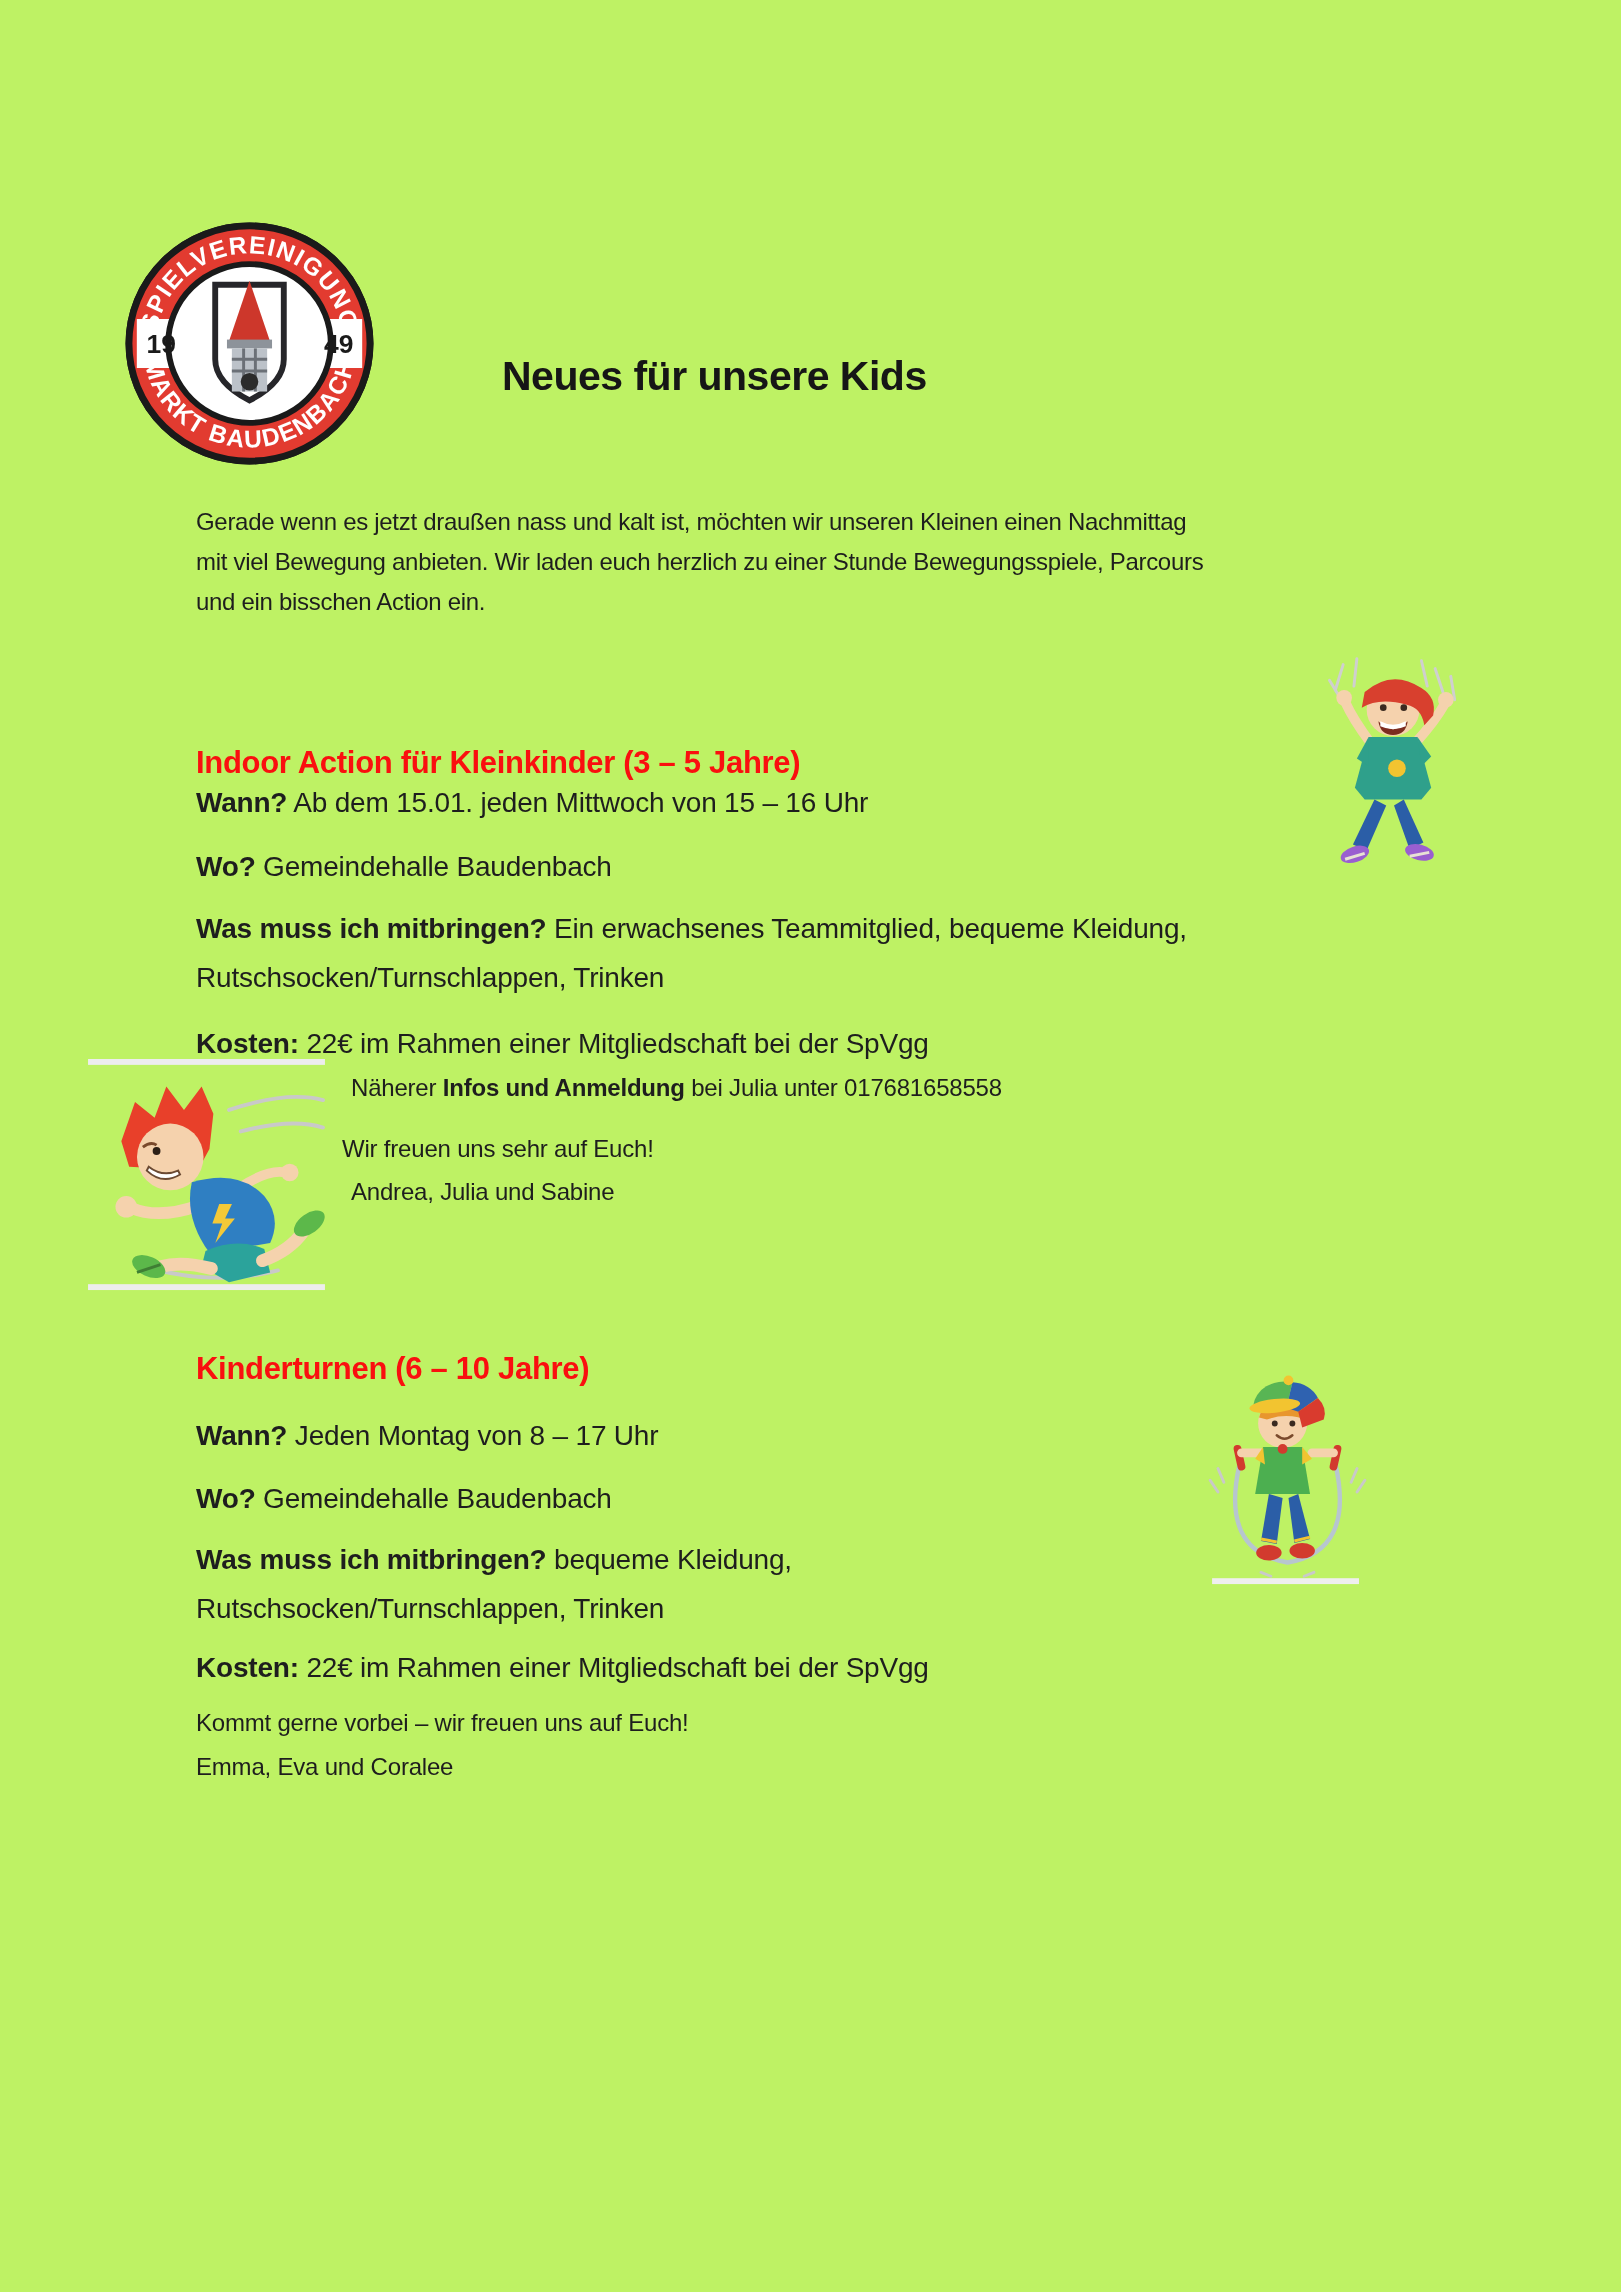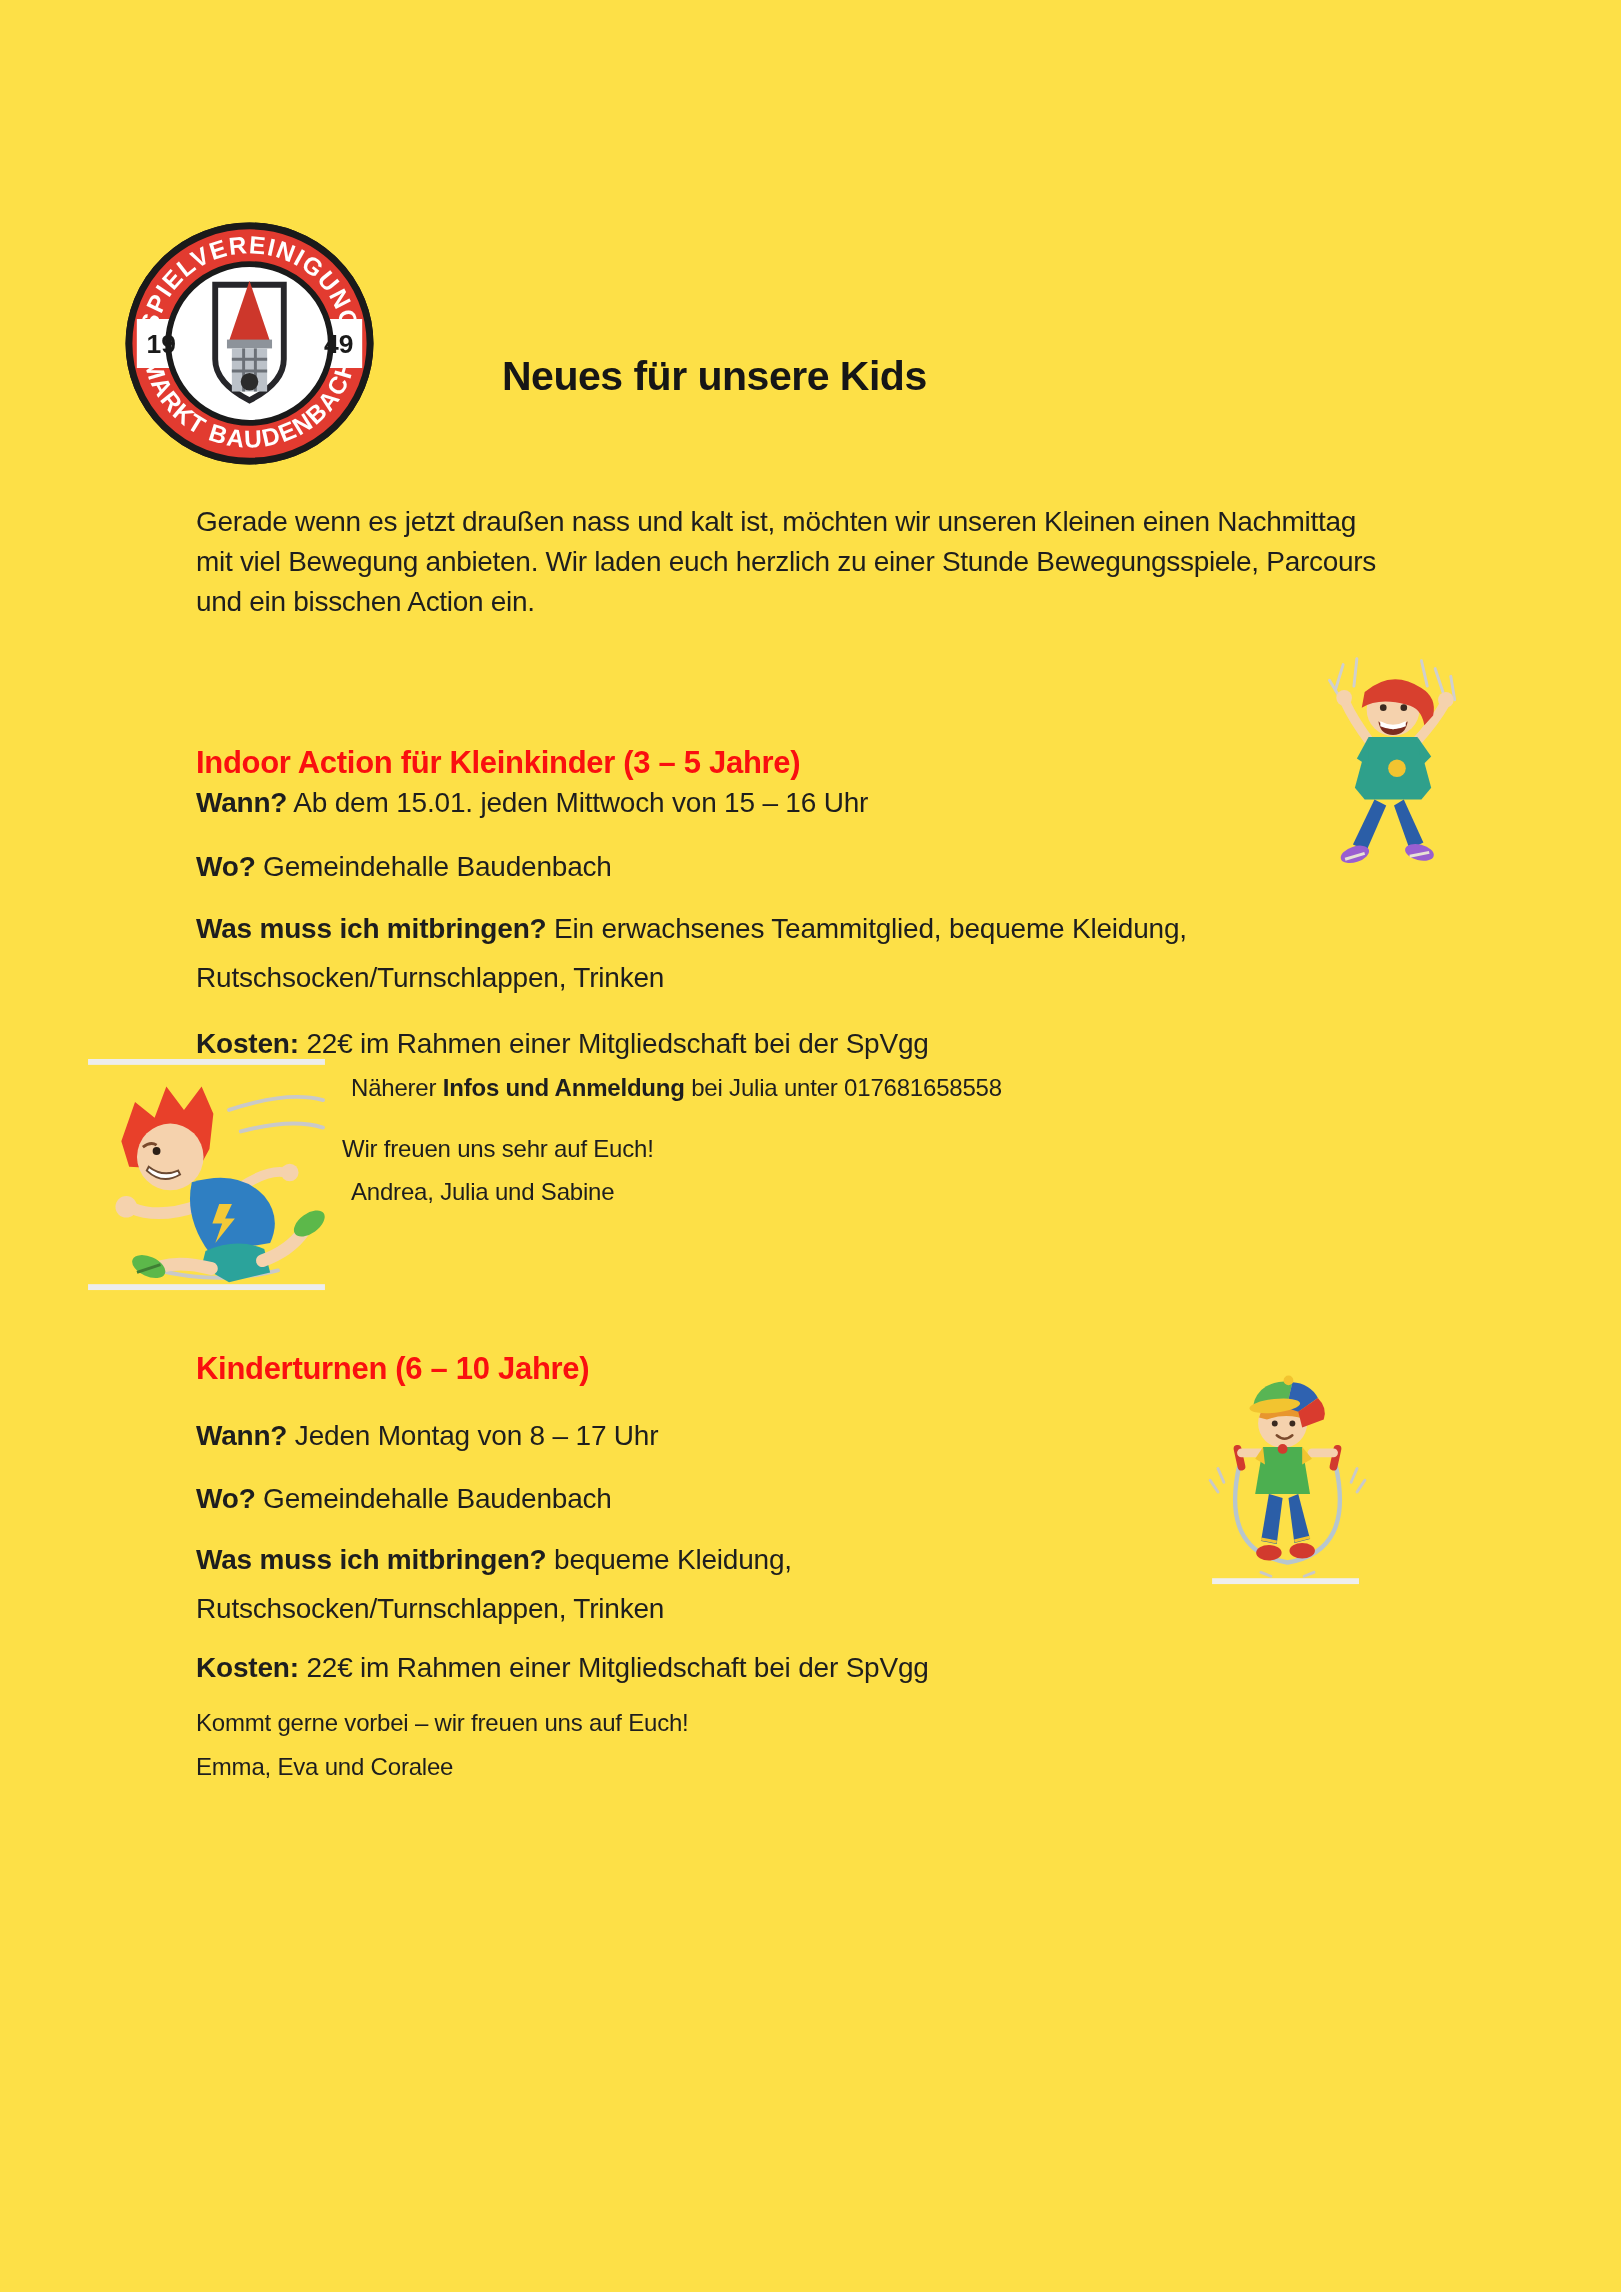--- a/index.html
+++ b/index.html
@@ -1,32 +1,32 @@
 <!DOCTYPE html>
 <html><head>
 <meta charset="utf-8">
 <style>
   html,body{margin:0;padding:0;background:#ffffff;}
   .page{
     position:relative;
     width:1621px;height:2293px;
-    background:#fde047;
+    background:#bef264;
     font-family:"Liberation Sans", sans-serif;
     color:#1e1e1e;
     overflow:hidden;
   }
   .abs{position:absolute;}
   .doc-title{
     left:502px;top:353px;
     font-size:41px;font-weight:700;color:#161616;letter-spacing:-0.5px;
     margin:0;
   }
   .intro{
     left:196px;top:502px;width:1274px;
-    font-size:28px;line-height:40px;letter-spacing:-0.3px;margin:0;
+    font-size:24px;line-height:40px;letter-spacing:-0.3px;margin:0;
   }
   .intro span{display:block;}
   .sec-heading{
     font-size:31px;font-weight:700;color:#fa0f0f;letter-spacing:-0.3px;margin:0;
     left:196px;
   }
   .row{
     left:196px;margin:0;font-size:28px;line-height:49px;letter-spacing:-0.2px;width:1127px;
   }
   .row .b{font-weight:700;}

